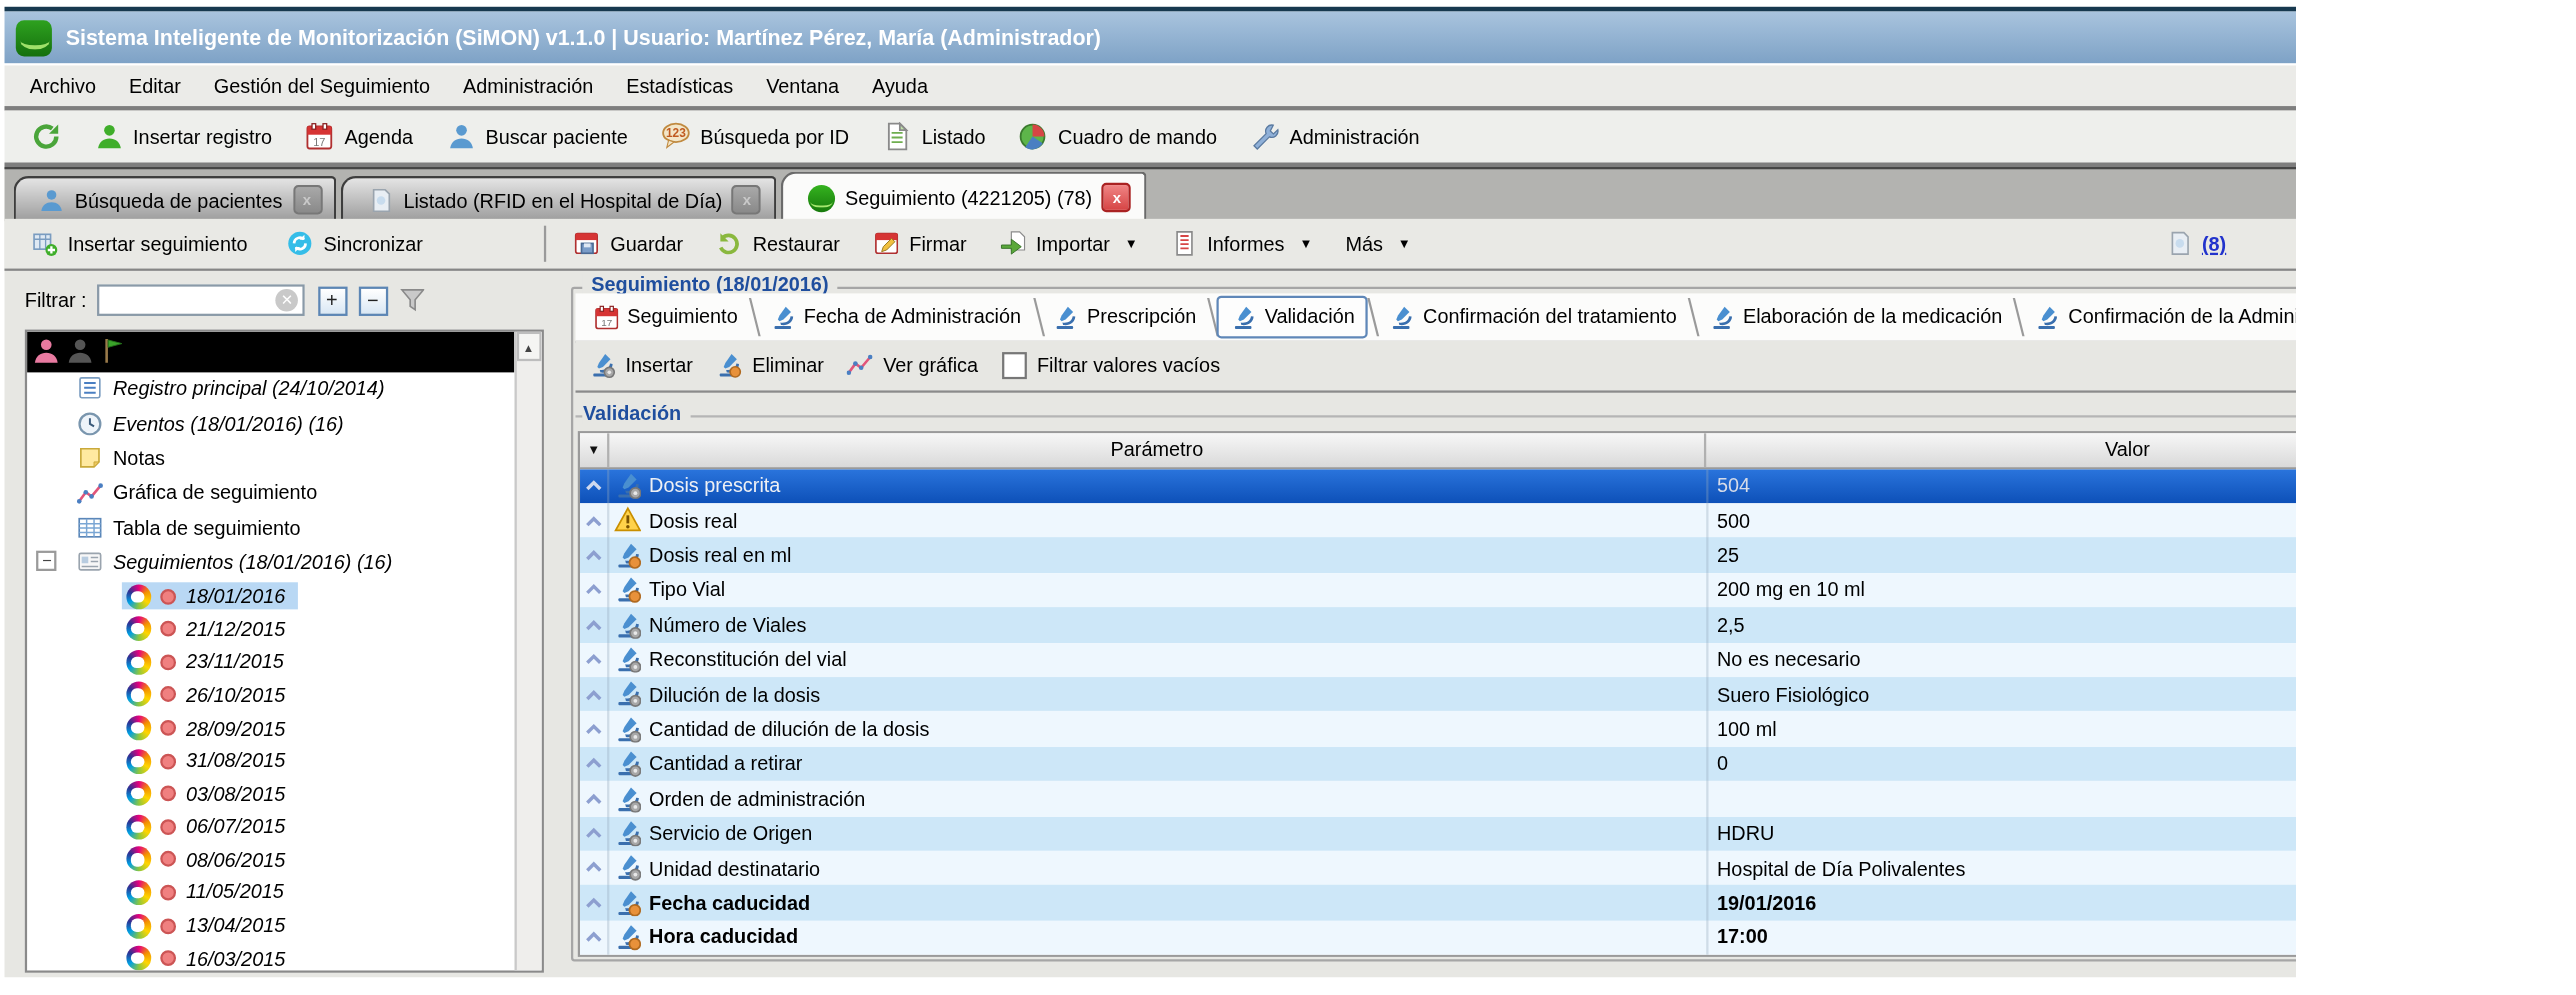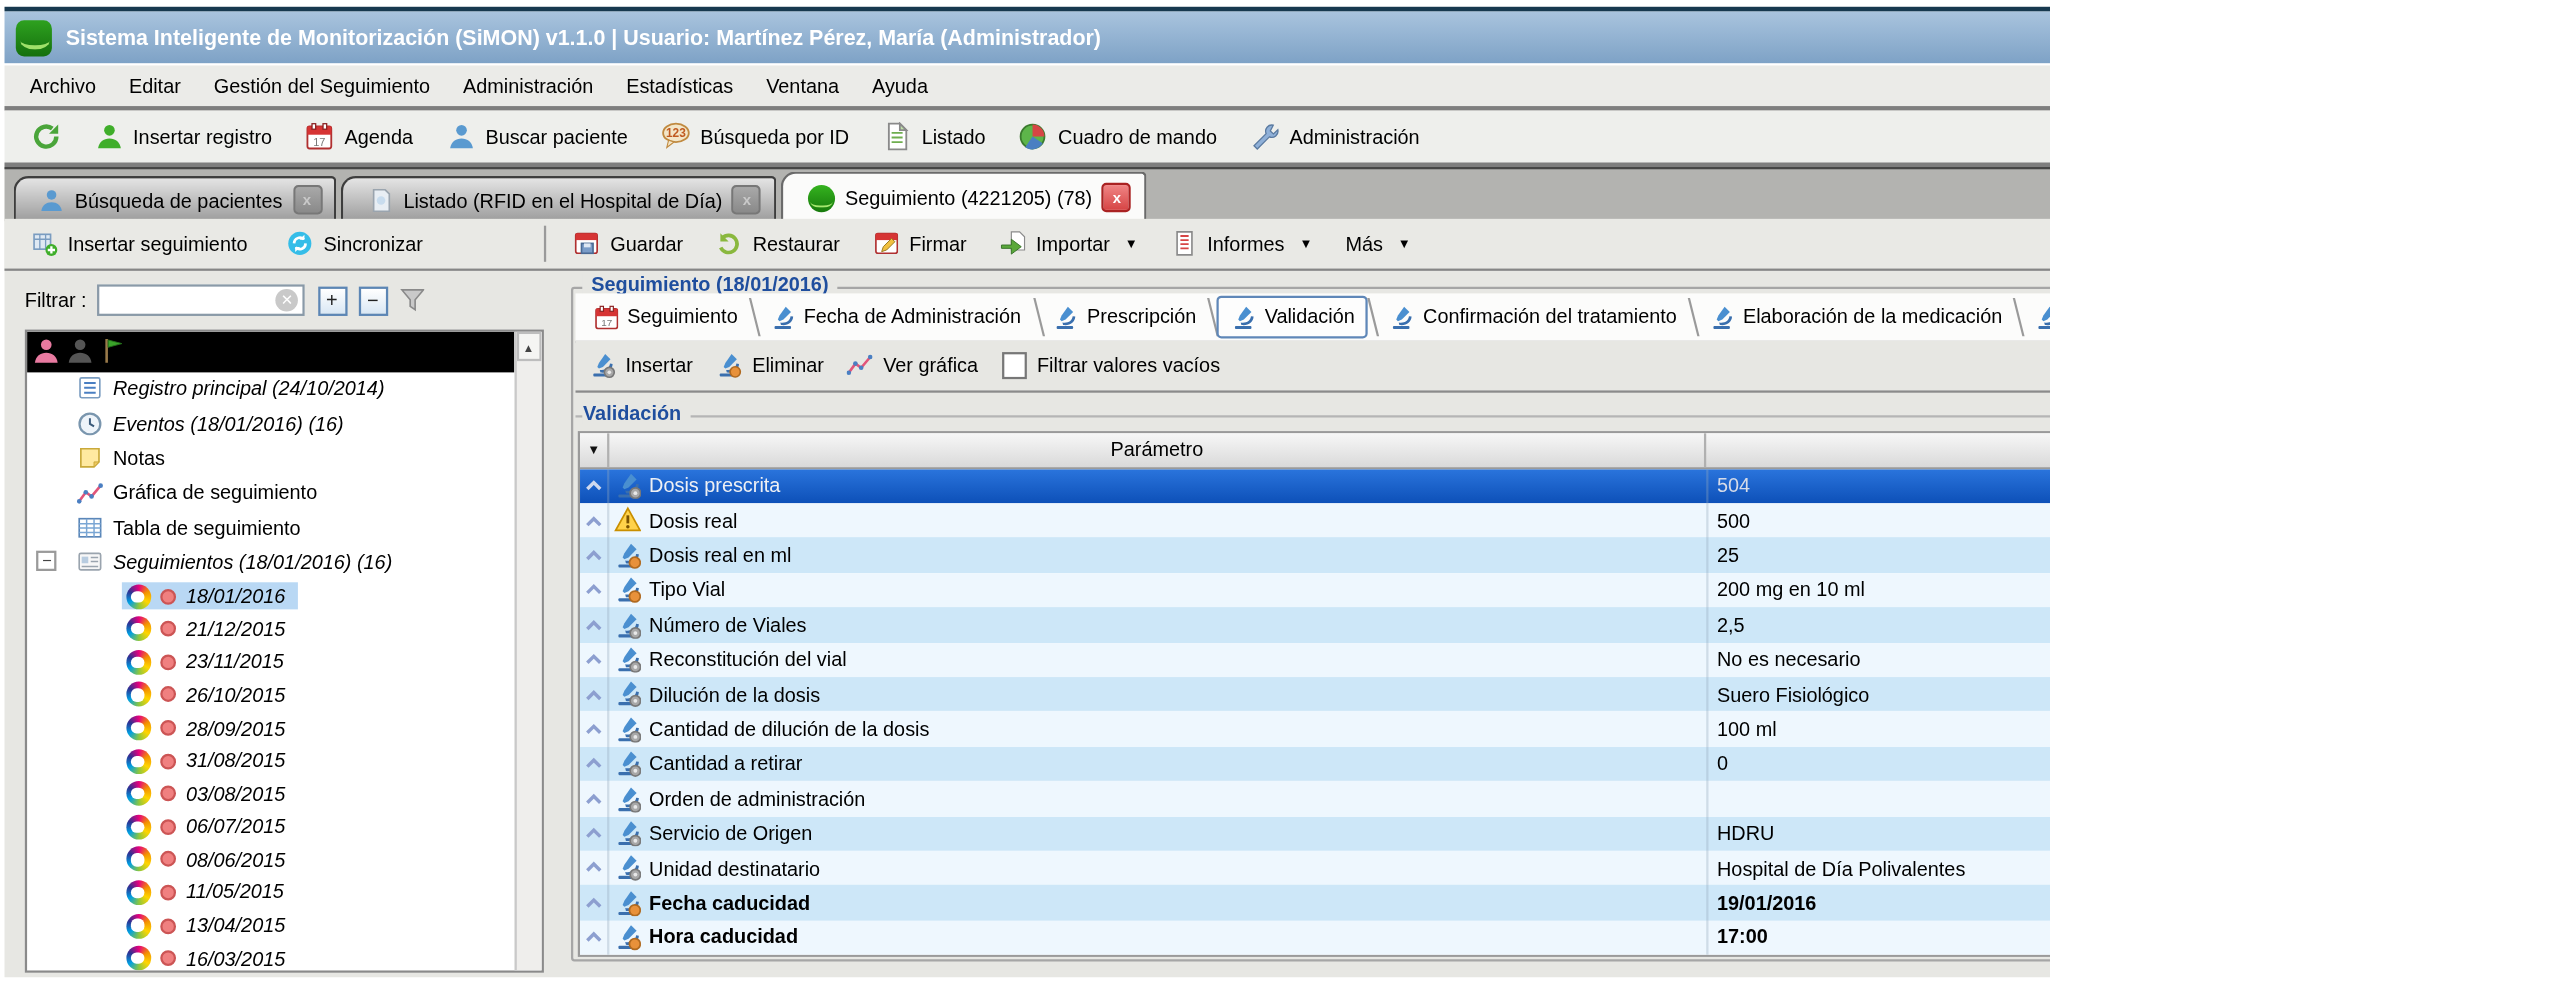--- a/index.html
+++ b/index.html
@@ -1,16 +1,16 @@
 <!DOCTYPE html>
 <html style="font-size:11.7px"><head>
 <meta charset="utf-8">
 <style>
   html,body{margin:0;padding:0;background:#fff;}
-  .stage{width:2050px;height:995px;overflow:hidden;background:#1d4ed8;position:relative;}
+  .stage{width:2296px;height:995px;overflow:hidden;background:#1d4ed8;position:relative;}
   .screen{width:1141px;height:441px;transform:scale(2.2569);transform-origin:0 0;
           font-family:"Liberation Sans",sans-serif;font-size:8.8px;color:#000;background:#fff;position:relative;}
   .i16{width:11.7px;height:11.7px;flex:none;}
   .i14{width:10.2px;height:10.2px;flex:none;}
   .i18{width:13px;height:13px;flex:none;}
 
   
   .titlebar{position:absolute;left:1.5px;top:2.9px;right:5.8px;height:23.4px;
     background:linear-gradient(#a9c4de,#7ea2c6);border-top:2.2px solid #17394f;
     display:flex;align-items:center;gap:5.8px;padding:0 5.8px;color:#fff;font-weight:bold;font-size:9.5px;}

